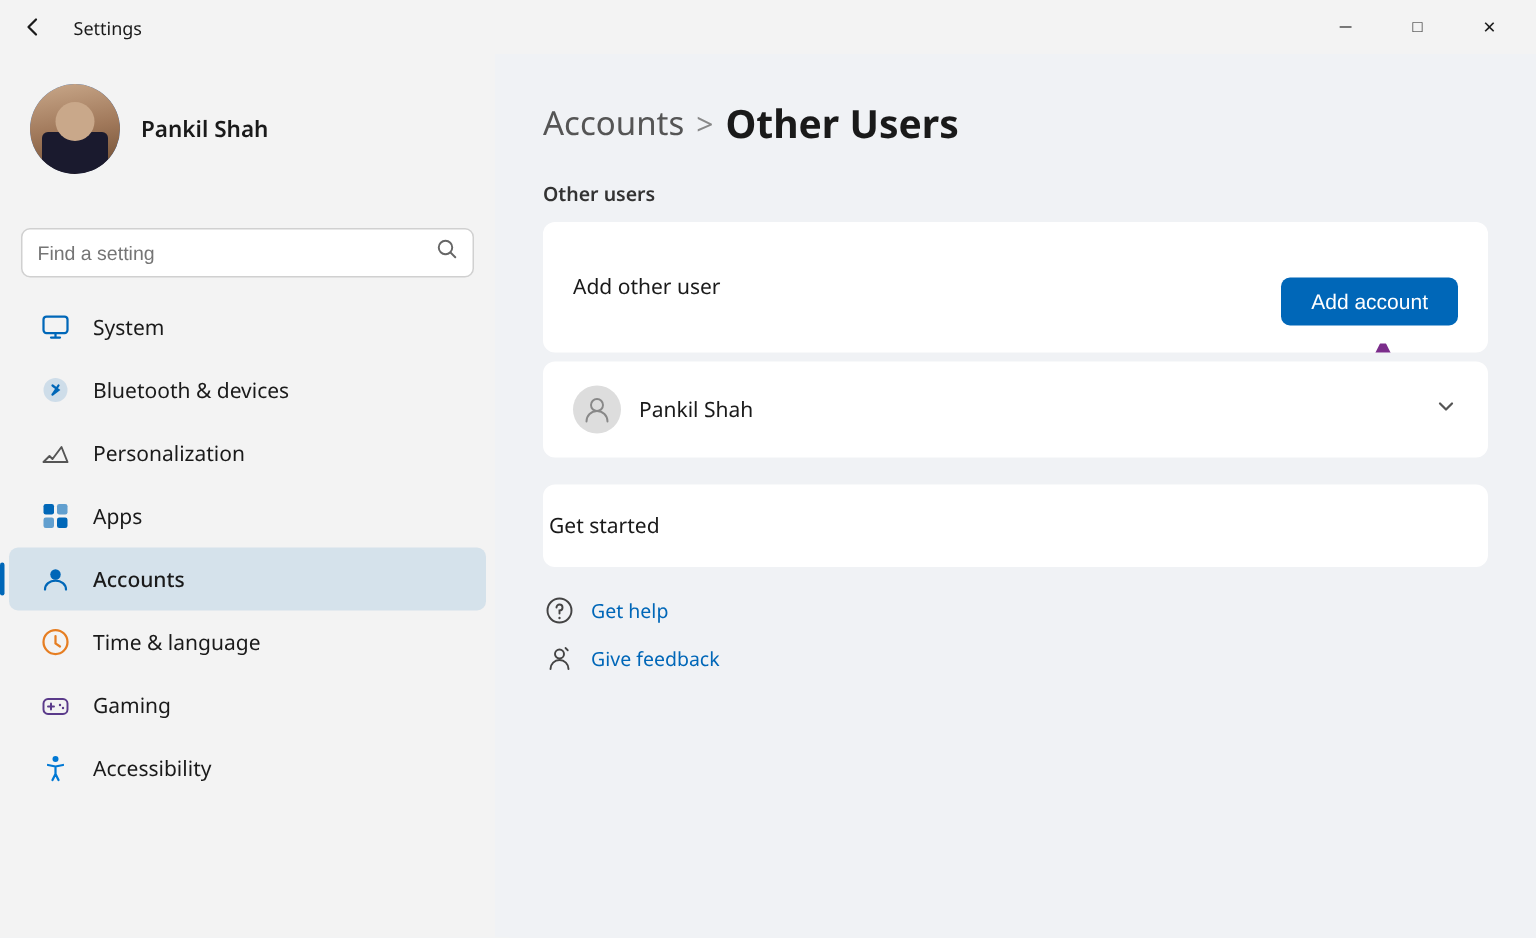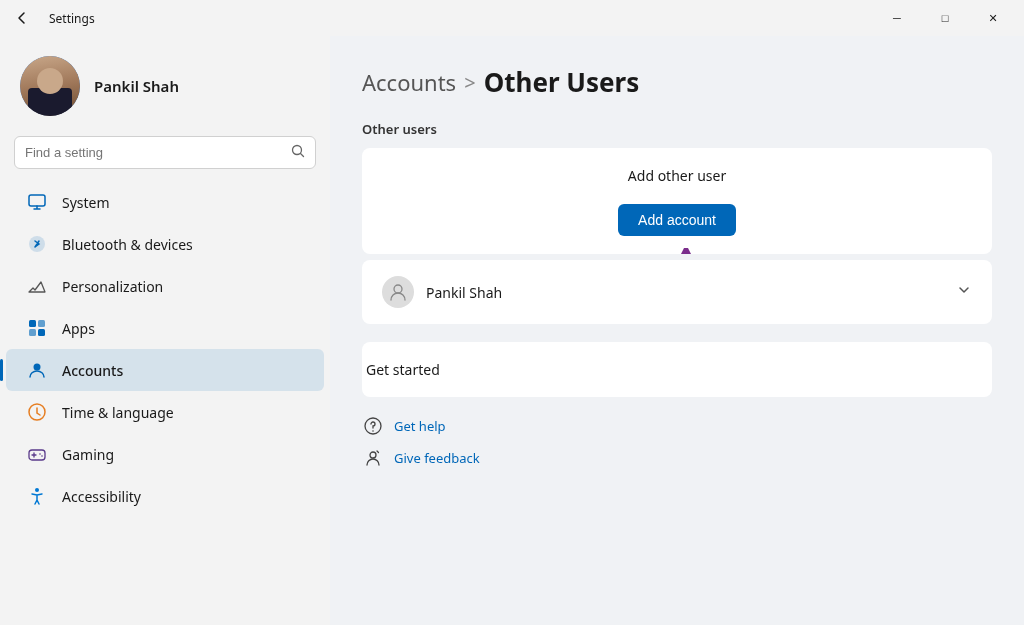--- a/index.html
+++ b/index.html
@@ -129,21 +129,21 @@
       background: #c9a88a;
       border-radius: 50%;
     }
     .user-name {
       font-size: 15px;
       font-weight: 600;
       color: #1a1a1a;
     }
 
     .search-box {
-      margin: 0 14px 12px 14px;
+      margin: 16px 14px 12px 14px;
       display: flex;
       align-items: center;
       background: white;
       border: 1px solid #d0d0d0;
       border-radius: 6px;
       padding: 6px 10px;
       gap: 8px;
     }
     .search-input {
       border: none;
@@ -249,21 +249,21 @@
       margin-bottom: 6px;
       overflow: hidden;
     }
 
     .card-row {
       display: flex;
       align-items: center;
       padding: 18px 20px;
       border-bottom: 1px solid #f0f0f0;
     }
-    .card-row:last-child { border-bottom: none; flex-direction: column; }
+    .card-row:last-child { border-bottom: none; }
     .card-row-label {
       flex: 1;
       font-size: 14px;
       color: #1a1a1a;
     }
     .add-account-btn {
       background: #0067b8;
       color: white;
       border: none;
       border-radius: 6px;

